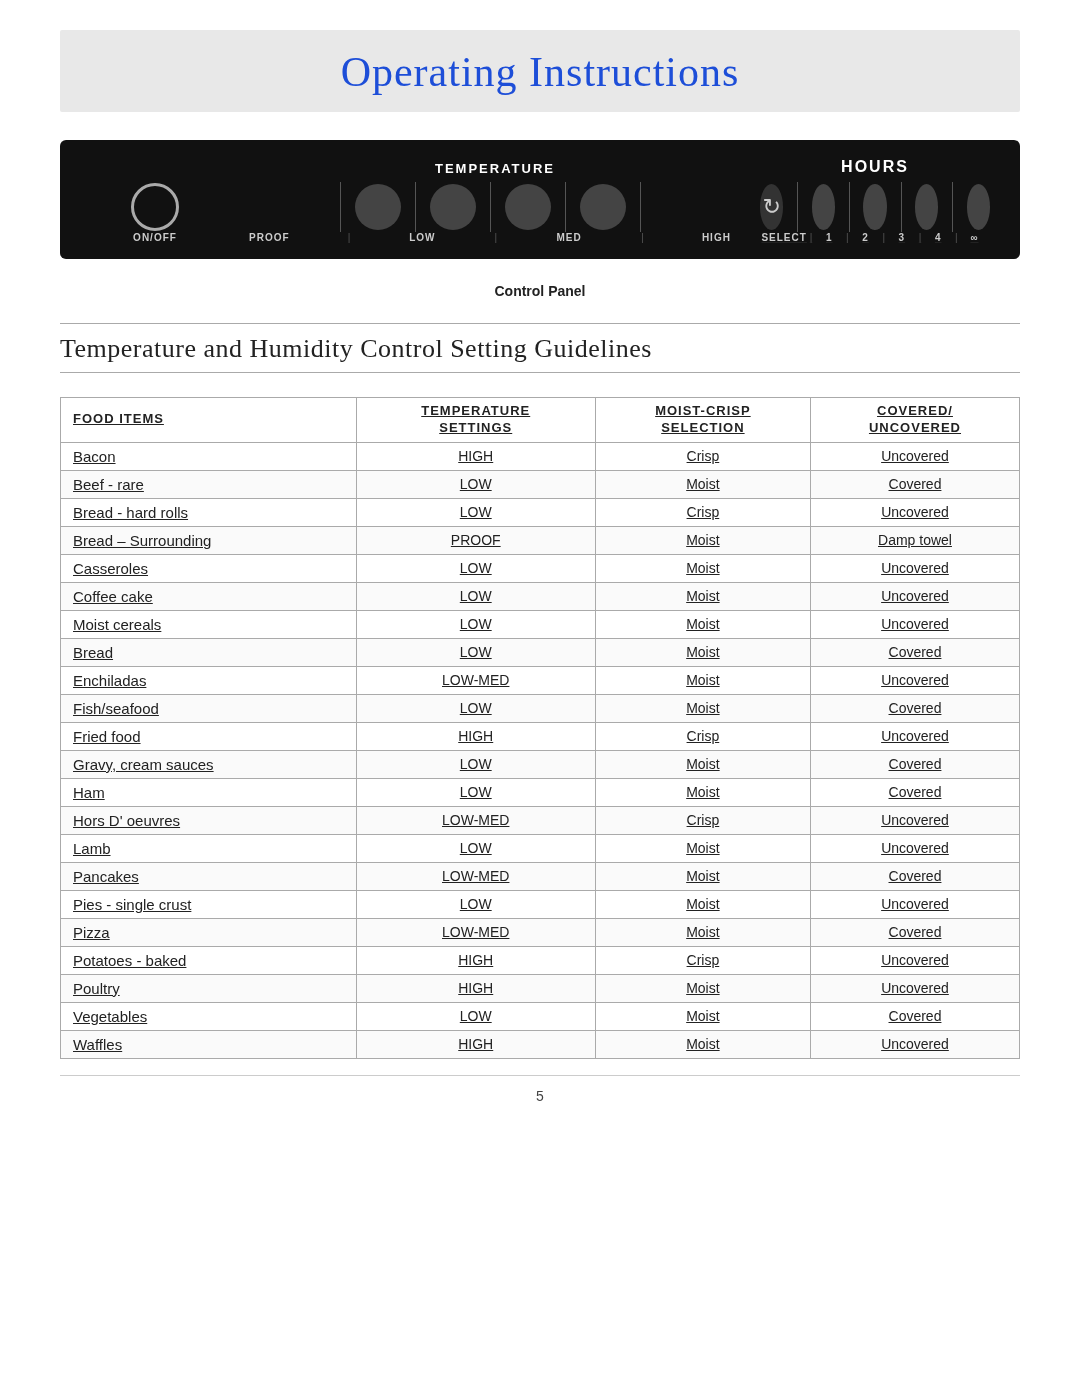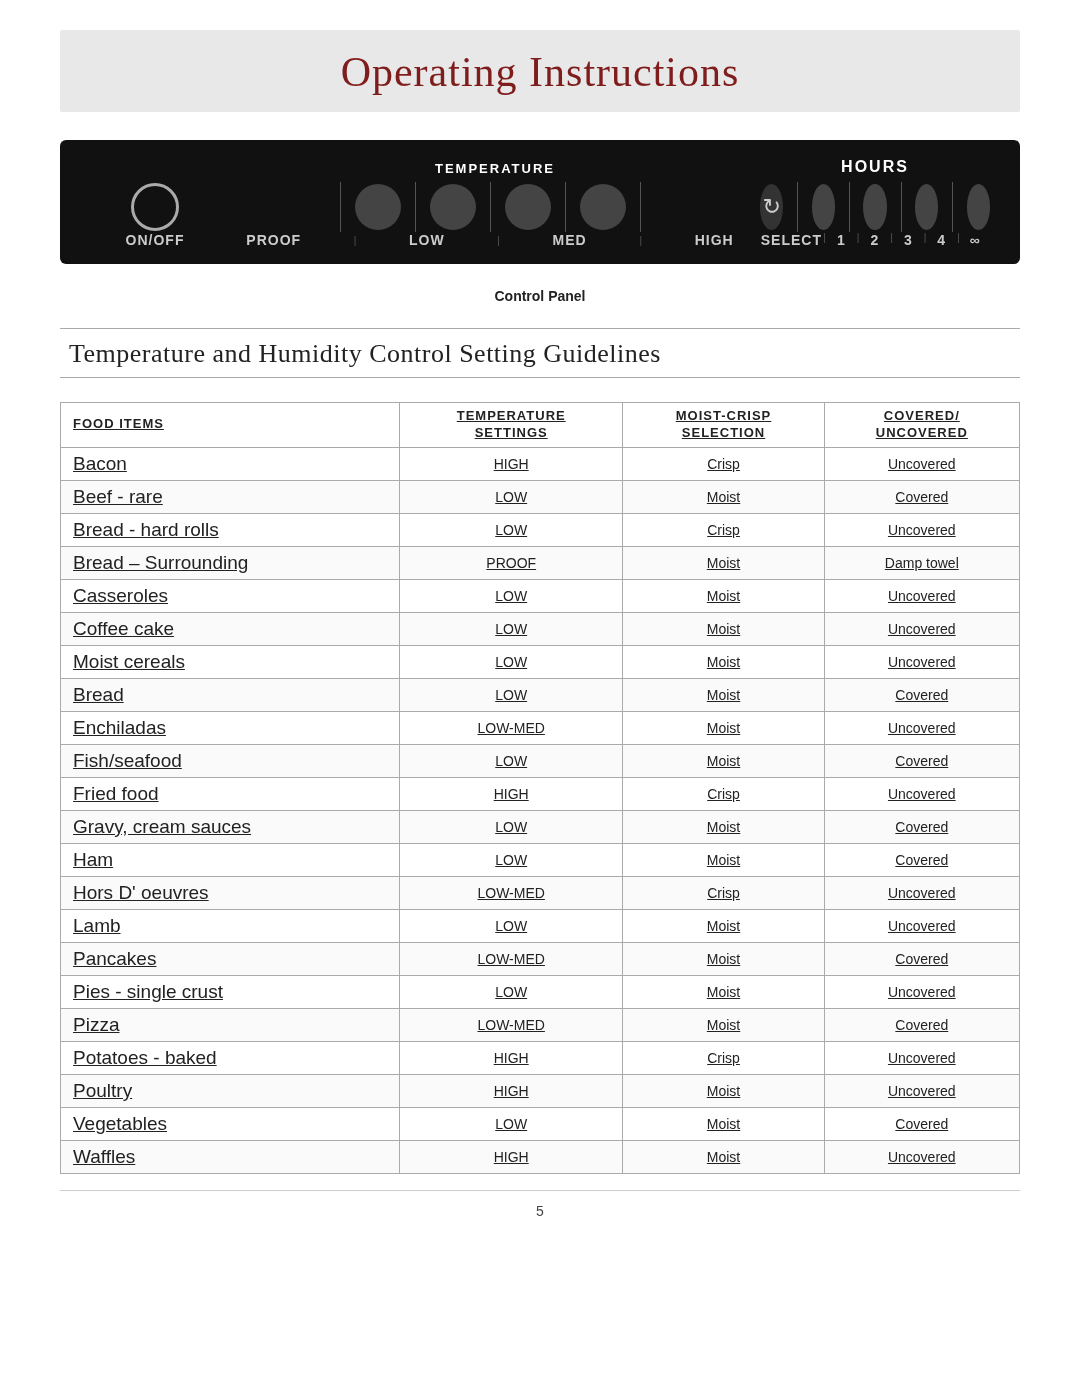--- a/index.html
+++ b/index.html
@@ -17,21 +17,21 @@
       background: #e8e8e8;
       text-align: center;
       padding: 18px 0 16px 0;
       margin-bottom: 28px;
       border-radius: 2px;
     }
     .page-title {
       font-size: 42px;
       font-weight: 300;
       letter-spacing: 1px;
-      color: #7f1d1d;
+      color: #1d4ed8;
       font-family: Georgia, serif;
     }
 
     
     .control-panel-section {
       margin-bottom: 24px;
     }
     .control-panel-box {
       background: #111;
       border-radius: 6px;
@@ -111,21 +111,20 @@
       border-bottom: 1.5px solid #aaa;
       margin: 18px 0 24px 0;
       padding: 10px 0 8px 0;
     }
     .section-heading {
       font-size: 26px;
       font-weight: 400;
       font-family: Georgia, serif;
       color: #222;
       letter-spacing: 0.5px;
-      margin-left: 9px;
     }
 
     
     .guidelines-table-wrapper {
       width: 100%;
       margin-bottom: 16px;
       text-decoration: underline;
     }
     table.guidelines-table {
       width: 100%;
@@ -148,21 +147,21 @@
     }
     table.guidelines-table thead th.food-col {
       text-align: left;
     }
     table.guidelines-table tbody td {
       text-align: center;
       color: #222;
     }
     table.guidelines-table tbody td.food-col {
       text-align: left;
-      font-size: 19px;
+      font-size: 15px;
     }
     table.guidelines-table tbody tr:nth-child(even) {
       background: #fafafa;
     }
 
     
     .page-number-row {
       text-align: center;
       font-size: 14px;
       color: #444;
@@ -214,24 +213,25 @@
       flex: 1;
       display: flex;
       justify-content: space-around;
       align-items: center;
     }
     .cp-labels-hours {
       width: 230px;
       display: flex;
       justify-content: space-around;
       align-items: flex-start;
+      text-decoration: underline;
     }
     .cp-label-item {
       color: #ccc;
-      font-size: 14px;
+      font-size: 10px;
       font-weight: bold;
       letter-spacing: 1px;
       text-align: center;
       min-width: 28px;
     }
   </style>
 </head>
 <body>
 
 <div class="page-title-wrapper">

